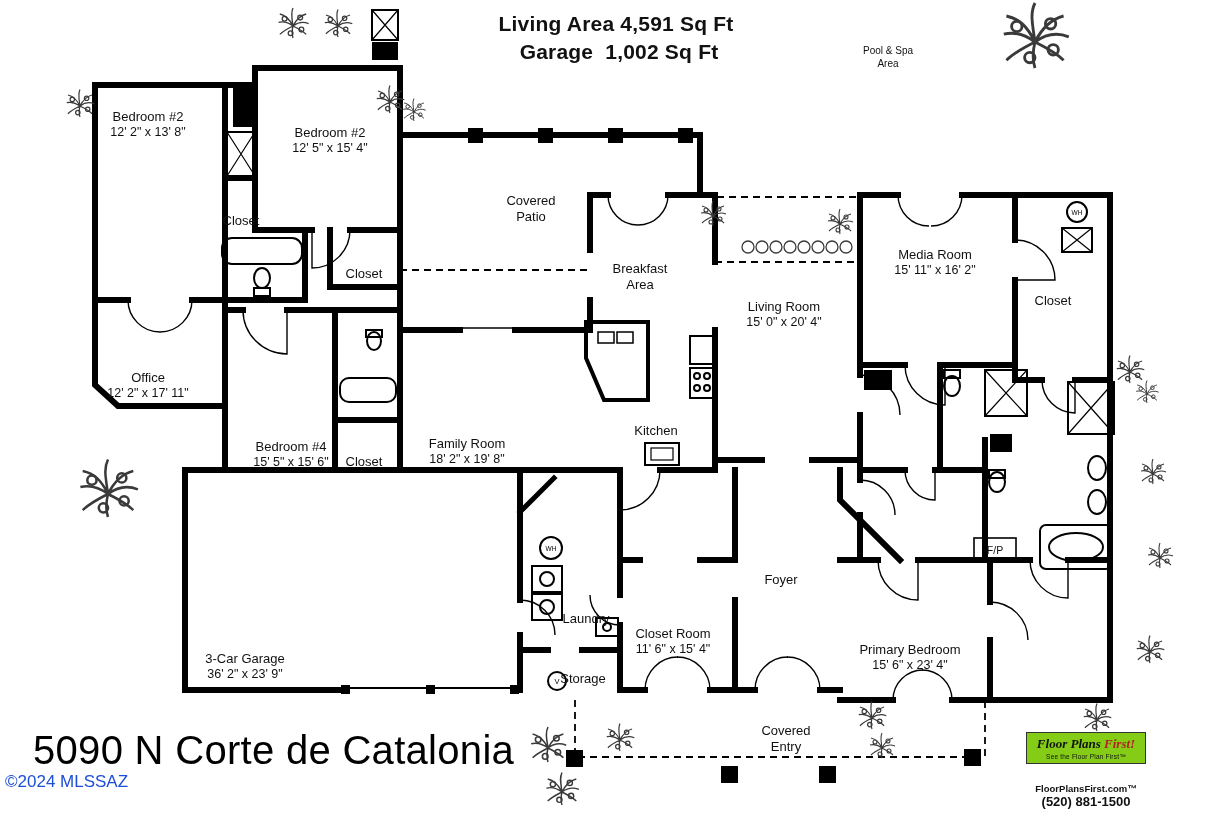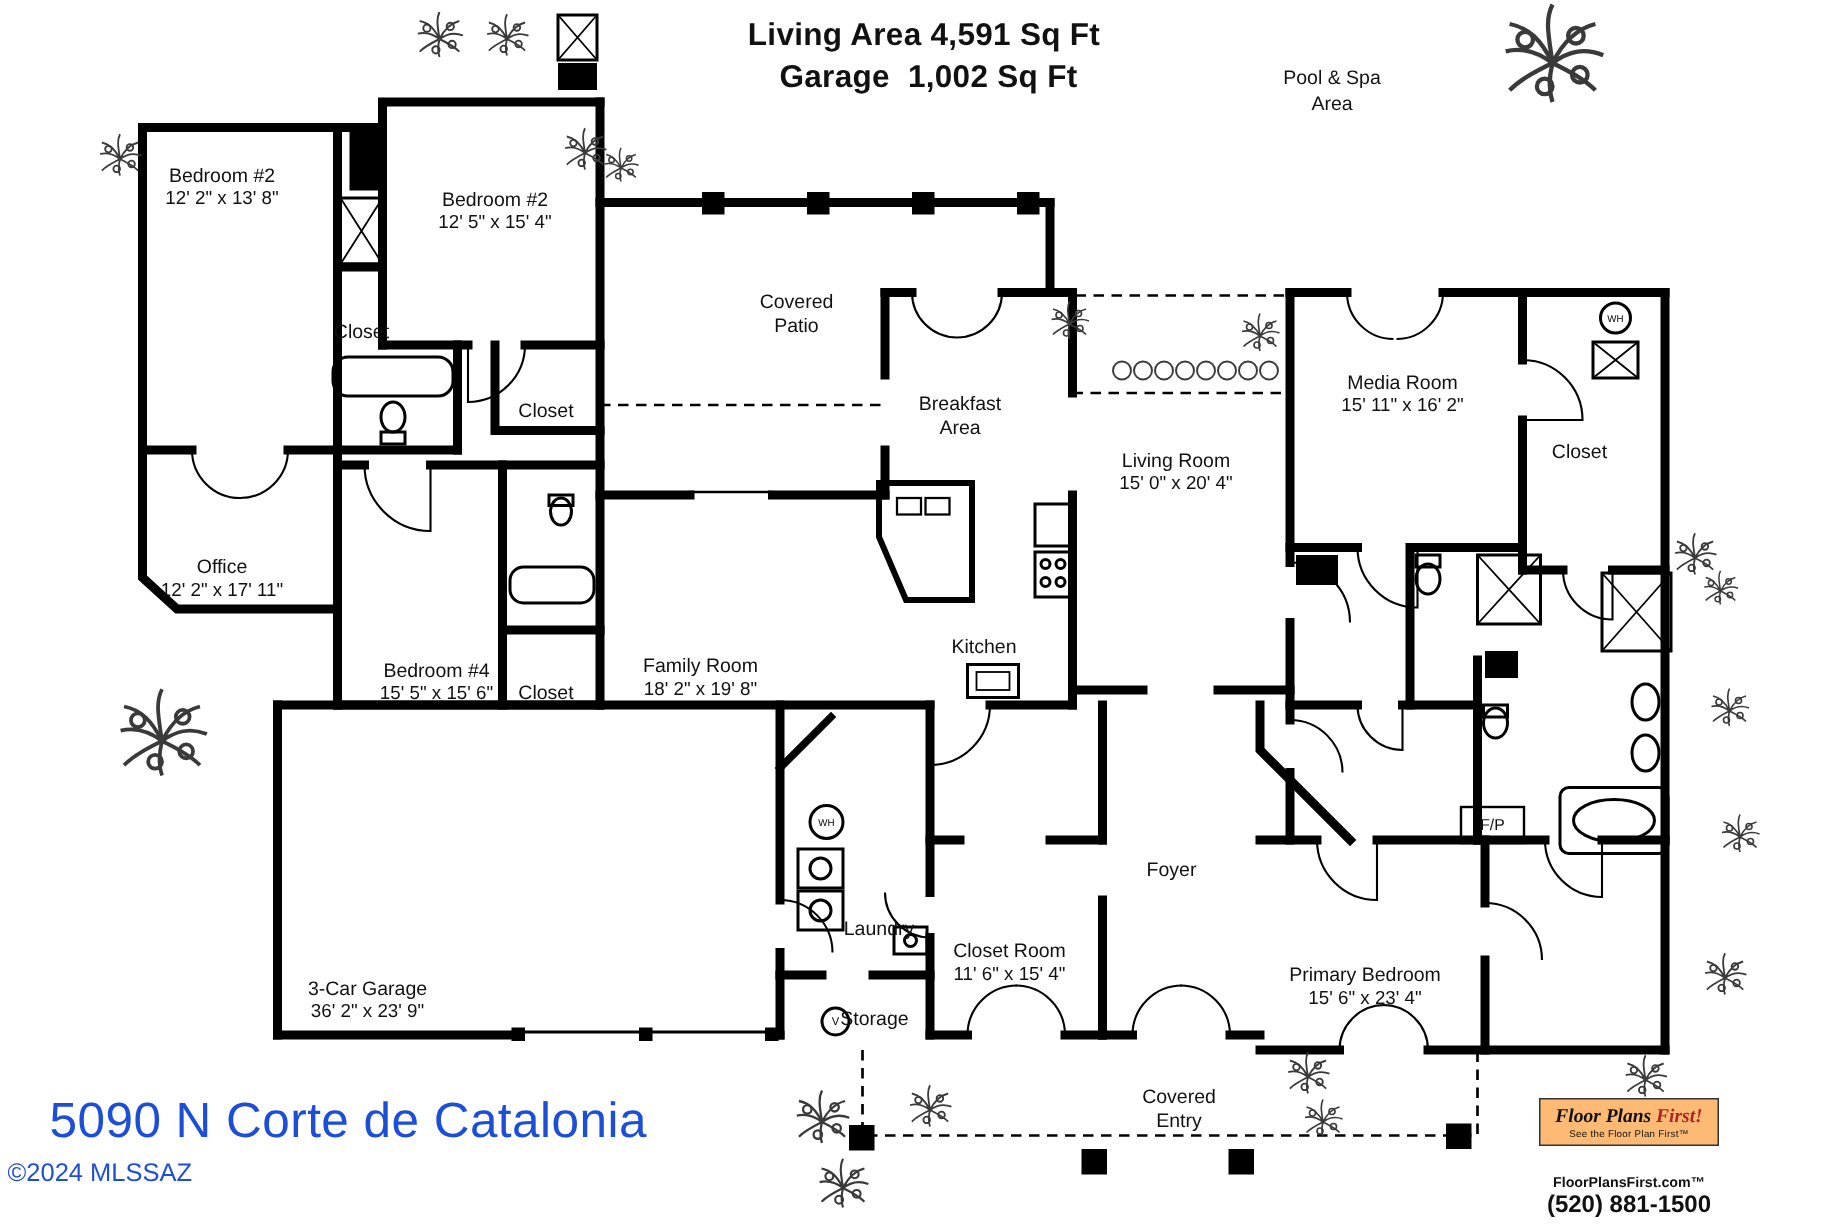--- a/index.html
+++ b/index.html
@@ -3,31 +3,31 @@
 <meta charset="utf-8">
 <style>
   *{margin:0;padding:0;box-sizing:border-box}
   html,body{background:#fff}
   body{font-family:"Liberation Sans",sans-serif;color:#111}
   .canvas{position:relative;width:1224px;height:817px;background:#fff;overflow:hidden}
   .canvas svg{position:absolute;left:0;top:0}
   .room{position:absolute;transform:translateX(-50%);text-align:center;font-size:13px;line-height:1.22;color:#111;white-space:pre-line}
   .room .room-dims{font-size:12.5px}
   .hdr{position:absolute;transform:translateX(-50%);font-size:21px;font-weight:600;letter-spacing:.2px;white-space:pre}
-  .pool-label{position:absolute;transform:translateX(-50%);font-size:13px;text-align:center;white-space:pre-line;line-height:1.3}
+  .pool-label{position:absolute;transform:translateX(-50%);font-size:10px;text-align:center;white-space:pre-line;line-height:1.3}
   .small-label{position:absolute;transform:translateX(-50%);font-size:10.5px;font-weight:500}
-  .address{position:absolute;font-size:33px;font-weight:500;letter-spacing:.3px;color:#1d4ed8}
+  .address{position:absolute;font-size:40px;font-weight:500;letter-spacing:.3px;color:#000000}
   .copyright{position:absolute;font-size:17px;color:#1d4ed8}
   .branding{position:absolute;width:120px;text-align:center;line-height:1.15;color:#111}
-  .logo-box{border:1.5px solid #333;padding:4px 2px 3px;background:#fdba74}
+  .logo-box{border:1.5px solid #333;padding:4px 2px 3px;background:#84cc16}
   .logo-main{font-family:"Liberation Serif",serif;font-weight:bold;font-style:italic;font-size:13px;white-space:nowrap}
   .logo-accent{color:#b22222}
   .logo-tag{font-size:6.5px;margin-top:1px;letter-spacing:.2px}
   .brand-site{font-size:9.5px;font-weight:bold;margin-top:20px}
-  .brand-phone{font-size:16px;font-weight:bold}
+  .brand-phone{font-size:13px;font-weight:bold}
 </style>
 </head>
 <body>
 
 <div class="canvas">
 
   <svg width="1224" height="817" viewBox="0 0 1224 817">
     <defs>
       <g id="plant" stroke="#3a3a3a" fill="none" stroke-width="1.1">
         <path d="M0,0 C-4,-3 -8,-4 -12,-3 M0,0 C-3,-6 -6,-9 -11,-10 M0,0 C-1,-7 -2,-11 0,-15 M0,0 C3,-6 7,-9 11,-10 M0,0 C4,-3 8,-4 13,-2 M0,0 C-4,2 -8,4 -11,7 M0,0 C4,2 8,4 11,7 M0,0 C-1,4 -1,7 0,10"></path>

